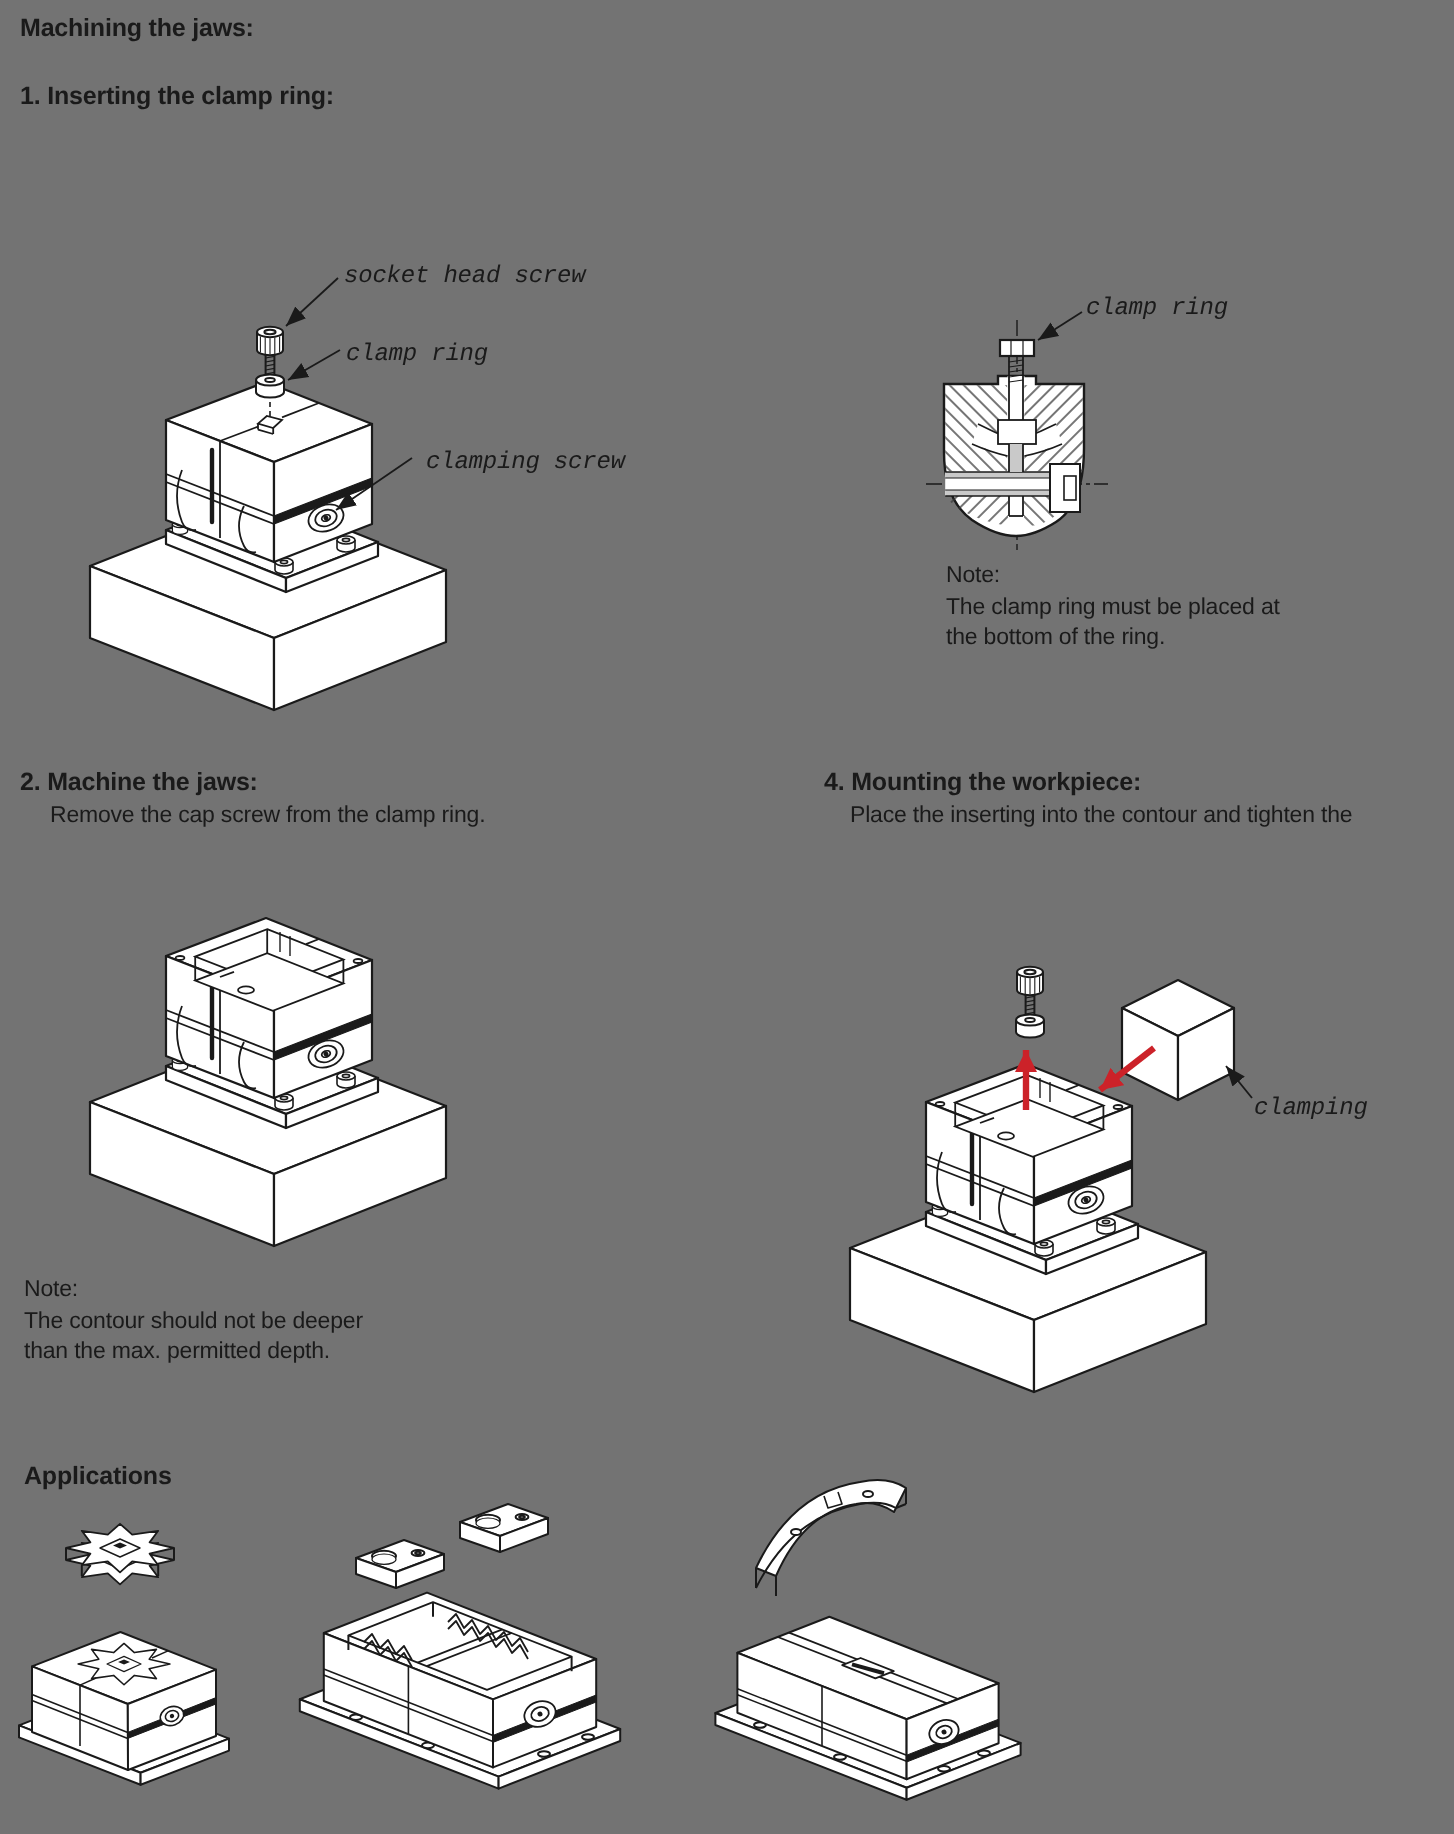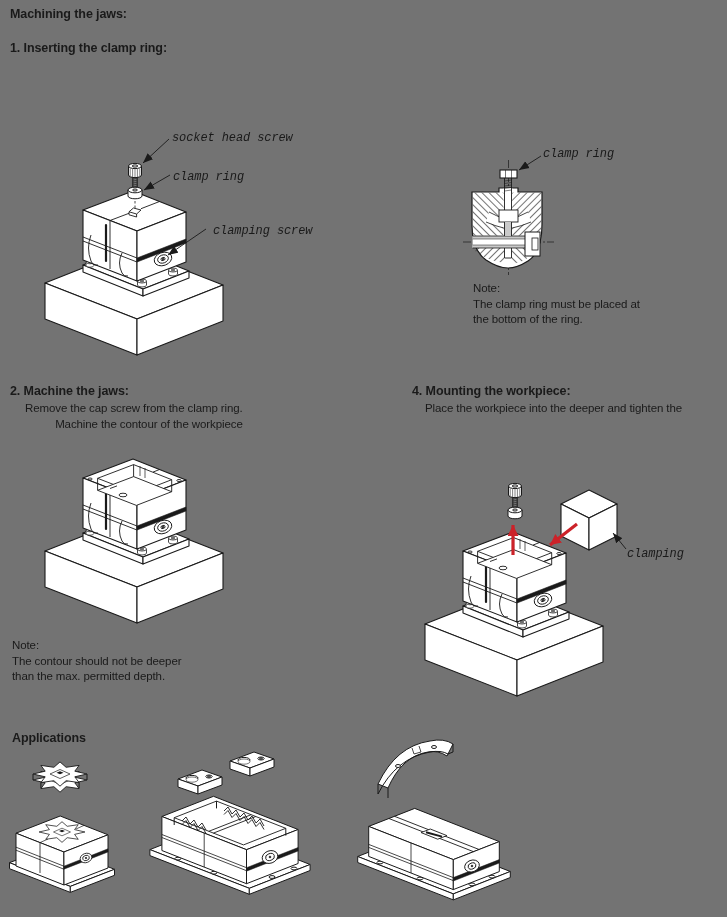--- a/index.html
+++ b/index.html
@@ -1,21 +1,21 @@
 <!DOCTYPE html>
 <html><head>
 <meta charset="utf-8">
 <style>
   html,body{margin:0;padding:0;background:#fff;}
   .page{position:relative;width:727px;height:917px;background:#737373;overflow:hidden;
         font-family:"Liberation Sans","DejaVu Sans",sans-serif;color:#1a1a1a;}
   .abs{position:absolute;}
   .h{font-weight:bold;font-size:12.5px;letter-spacing:-0.1px;white-space:nowrap;}
   .b{font-size:11.5px;letter-spacing:-0.1px;line-height:15.5px;white-space:nowrap;}
-  .b2{line-height:16px;text-align:right;}
+  .b2{line-height:16px;}
   .lbl{font-size:12px;font-style:italic;letter-spacing:-0.1px;white-space:nowrap;font-family:Liberation Mono, monospace;}
   svg.fig{position:absolute;overflow:visible;}
 </style>
 </head>
 <body>
 
 <div class="page">
 
 <svg width="0" height="0" style="position:absolute" aria-hidden="true">
   <defs>
@@ -196,26 +196,25 @@
 
 <div class="abs b" style="left:473px;top:281px">
   <div>Note:</div>
   <div>The clamp ring must be placed at</div>
   <div>the bottom of the ring.</div>
 </div>
 
 <div class="abs h" style="left:10px;top:384px">2. Machine the jaws:</div>
 <div class="abs b b2" style="left:25px;top:400px">
   <div>Remove the cap screw from the clamp ring.</div>
-  <div>Machine the contour of the workpiece</div>
 </div>
 
 <div class="abs h" style="left:412px;top:384px">4. Mounting the workpiece:</div>
 <div class="abs b b2" style="left:425px;top:400px">
-  <div>Place the workpiece into the deeper and tighten the</div>
+  <div>Place the inserting into the contour and tighten the</div>
 </div>
 
 <svg class="fig" style="left:30px;top:453px" width="220" height="185" viewBox="0 0 220 185">
   <use href="#vise-base" transform="translate(105,26)"></use>
   <use href="#top-pocket" transform="translate(105,26)"></use>
 </svg>
 
 <div class="abs b" style="left:12px;top:638px">
   <div>Note:</div>
   <div>The contour should not be deeper</div>

